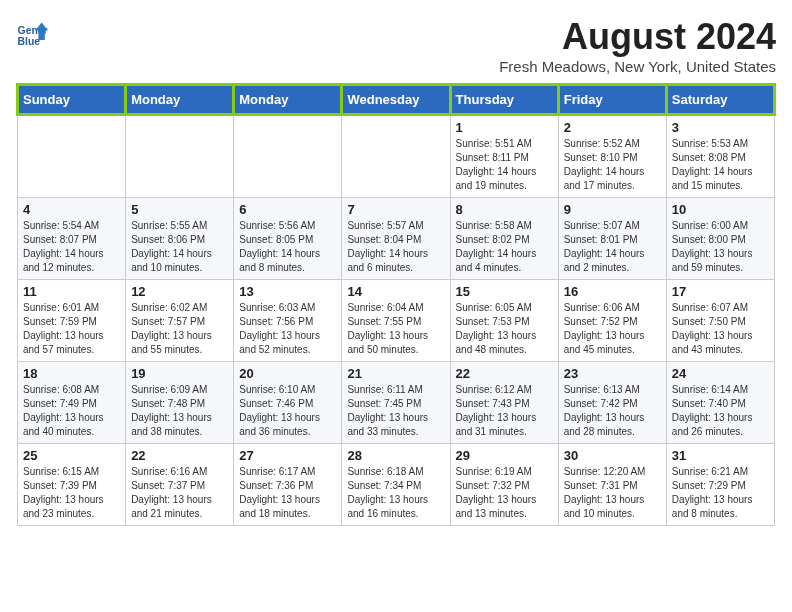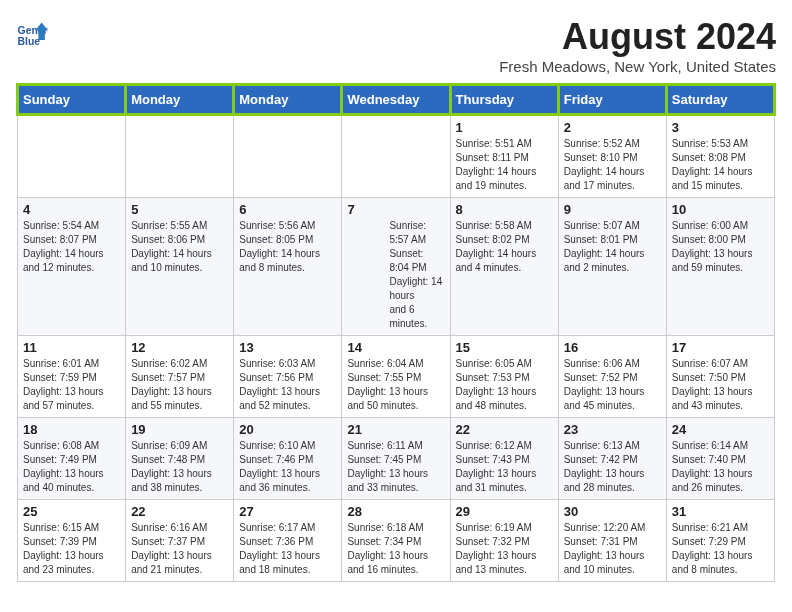--- a/index.html
+++ b/index.html
@@ -152,21 +152,21 @@
         </td>
         <td>
           <span class="day-num">6</span>
           <div class="day-info" style="white-space: pre-line;">Sunrise: 5:56 AM
 Sunset: 8:05 PM
 Daylight: 14 hours
 and 8 minutes.</div>
         </td>
         <td>
           <span class="day-num">7</span>
-          <div class="day-info" style="white-space: pre-line; margin-left: 42px;">Sunrise: 5:57 AM
+          <div class="day-info" style="white-space: pre-line;">Sunrise: 5:57 AM
 Sunset: 8:04 PM
 Daylight: 14 hours
 and 6 minutes.</div>
         </td>
         <td>
           <span class="day-num">8</span>
           <div class="day-info" style="white-space: pre-line;">Sunrise: 5:58 AM
 Sunset: 8:02 PM
 Daylight: 14 hours
 and 4 minutes.</div>

